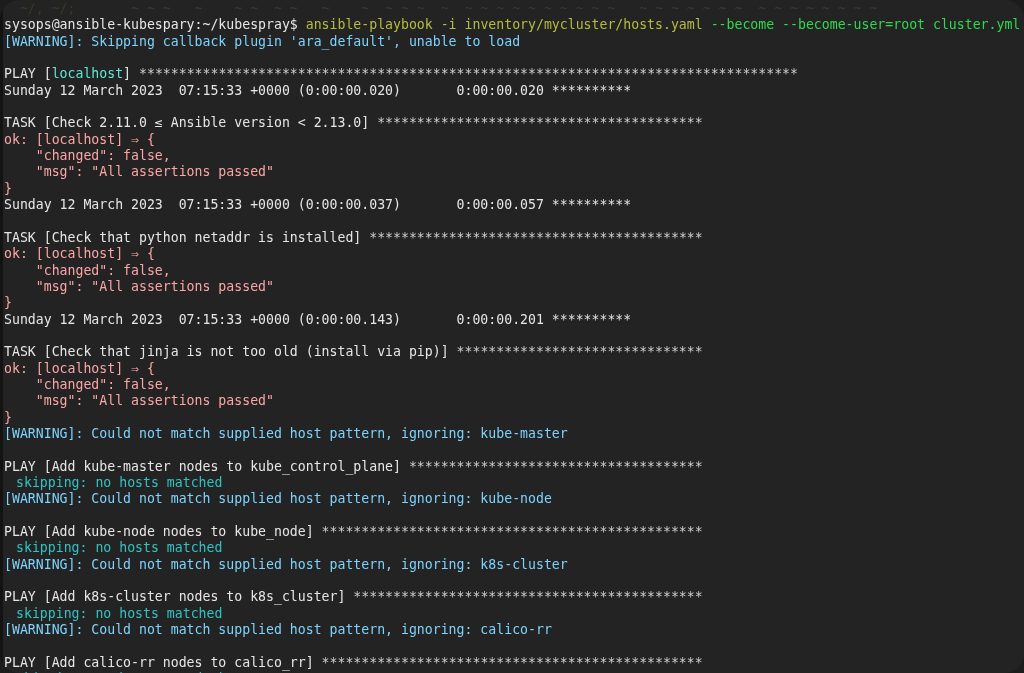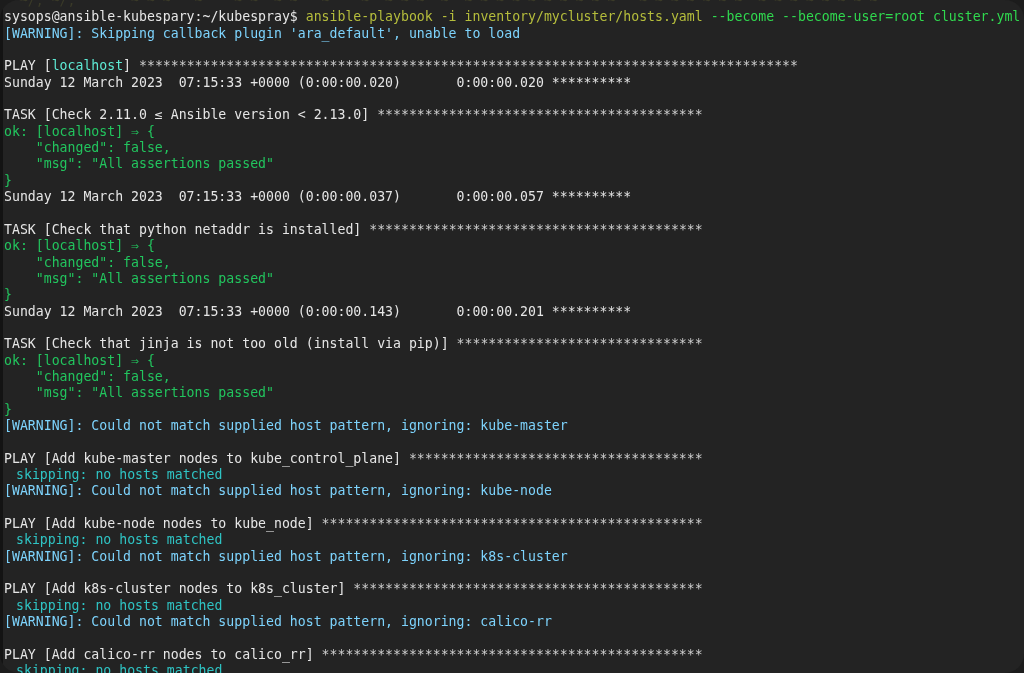--- a/index.html
+++ b/index.html
@@ -12,21 +12,21 @@
     height: 673px;
     overflow: hidden;
     font-family: "DejaVu Sans Mono", "Liberation Mono", monospace;
   }
   #terminal {
     position: relative;
     width: 1024px;
     height: 673px;
     background: #232323;
     box-sizing: border-box;
-    padding: 4px 0 0 4px;
+    padding: 12px 0 0 4px;
     overflow: hidden;
     border-radius: 19px;
   }
   #terminal::before {
     
     content: "";
     position: absolute;
     left: 0; top: 0; bottom: 0;
     width: 3px;
     background: #131313;
@@ -42,21 +42,21 @@
     -webkit-font-smoothing: none;
   }
   .row {
     height: 16.35px;
     white-space: pre;
     overflow: hidden;
   }
   
   .c-default  { color: #d8d8d8; }
   .c-white    { color: #e6e6e6; }
-  .c-green    { color: #22c55e; }
+  .c-green    { color: #fca5a5; }
   .c-brgreen  { color: #30d94f; }
   .c-olive    { color: #b5bd3c; }
   .c-cyan     { color: #2fc4c4; margin-left: 12px; }
   .c-magenta  { color: #5eead4; }
   .c-pink     { color: #7dd3fc; }
   .c-stars    { color: #d0d0d0; }
   .c-dim      { color: #3a3a28; }
 </style>
 </head>
 <body>

